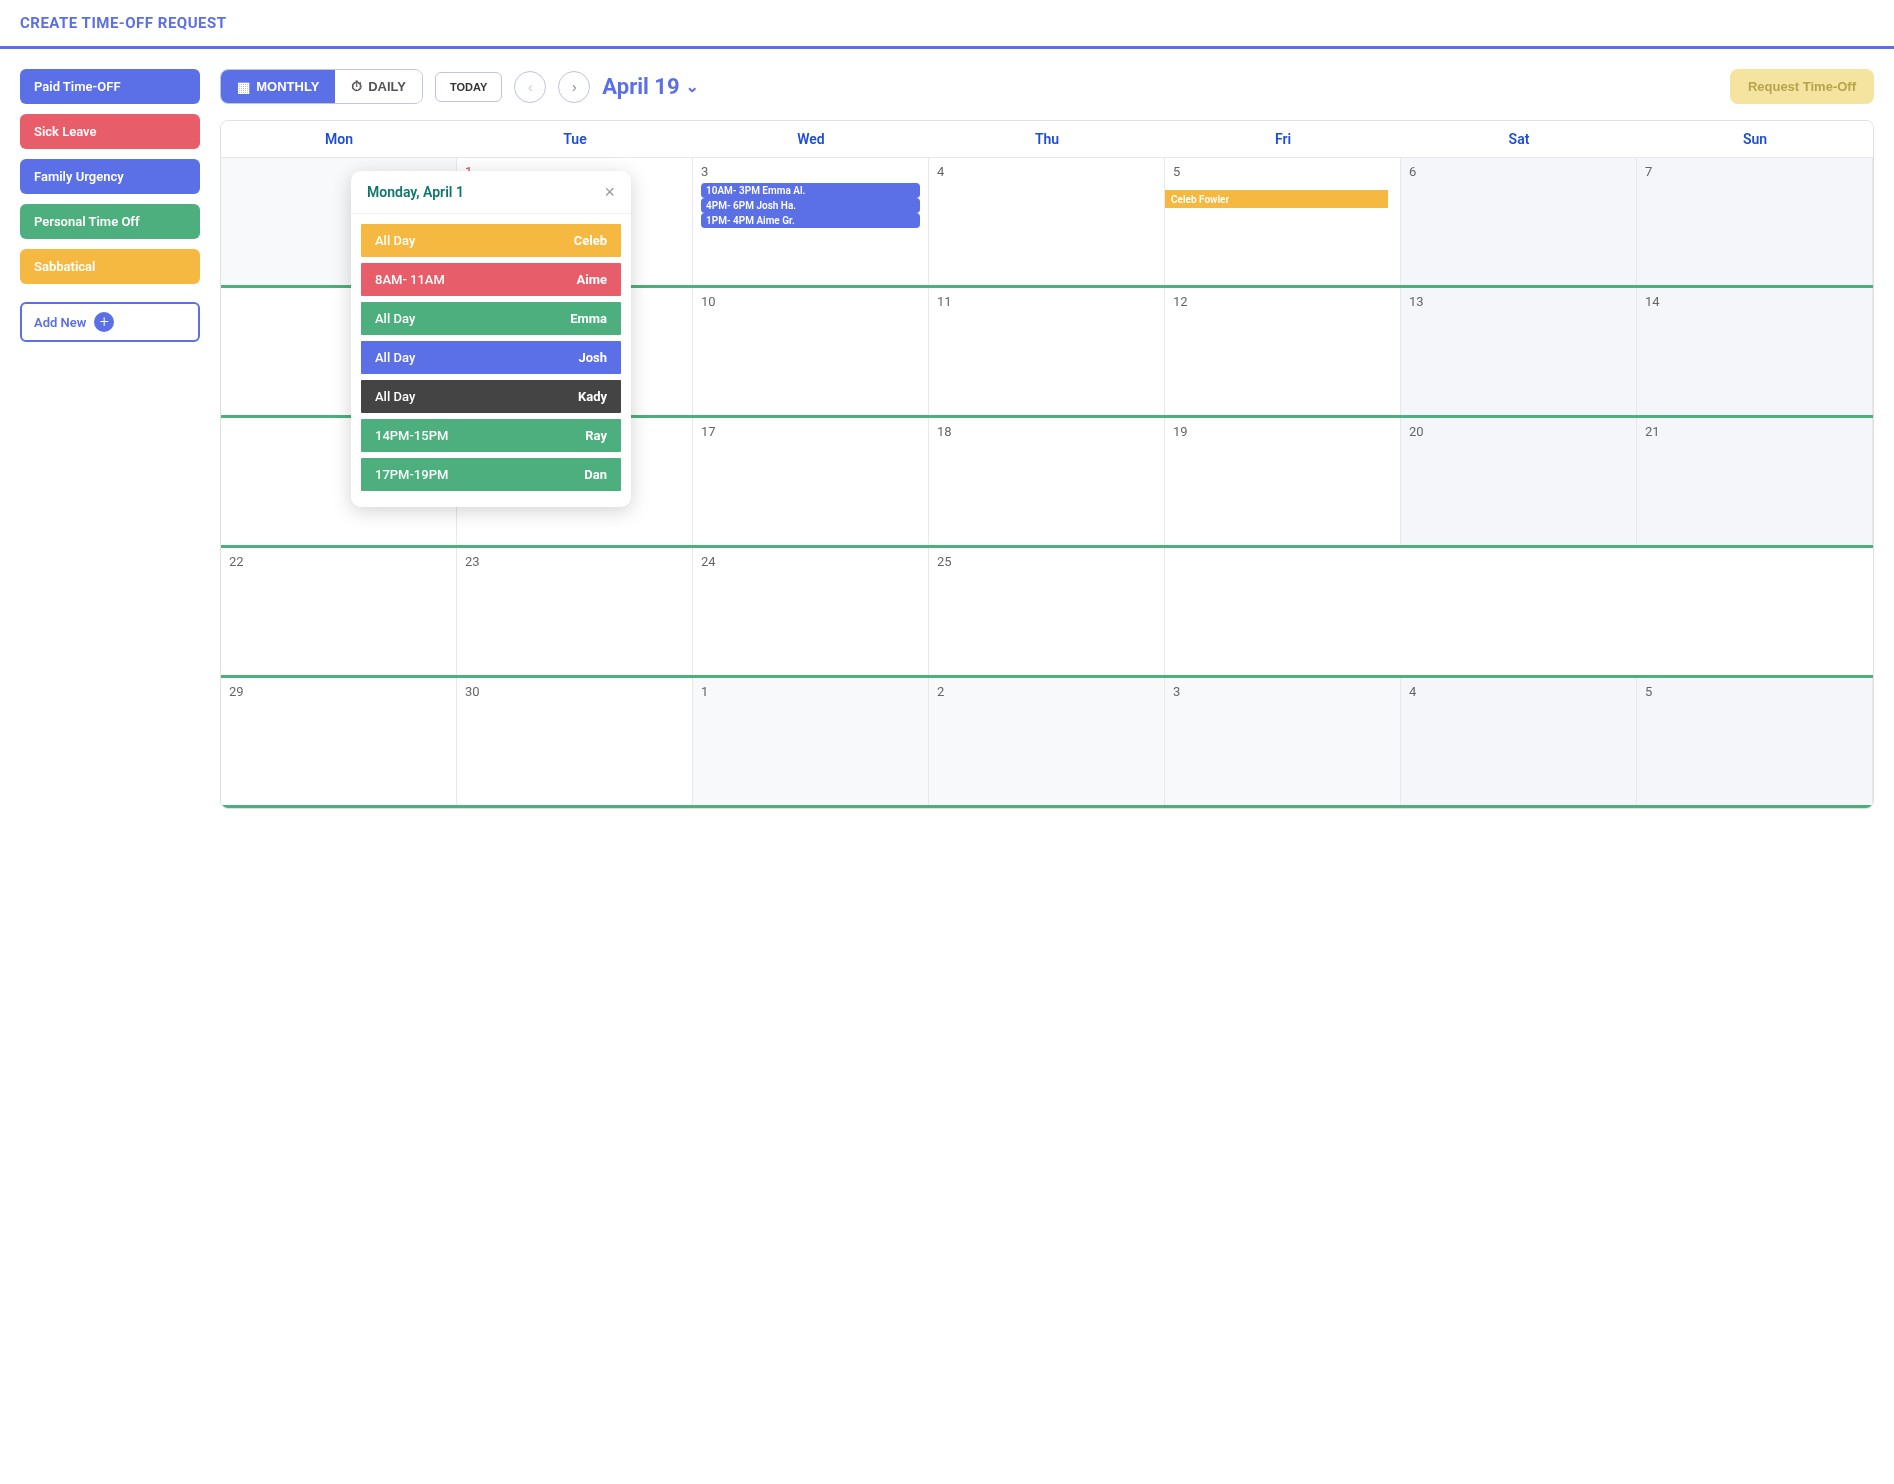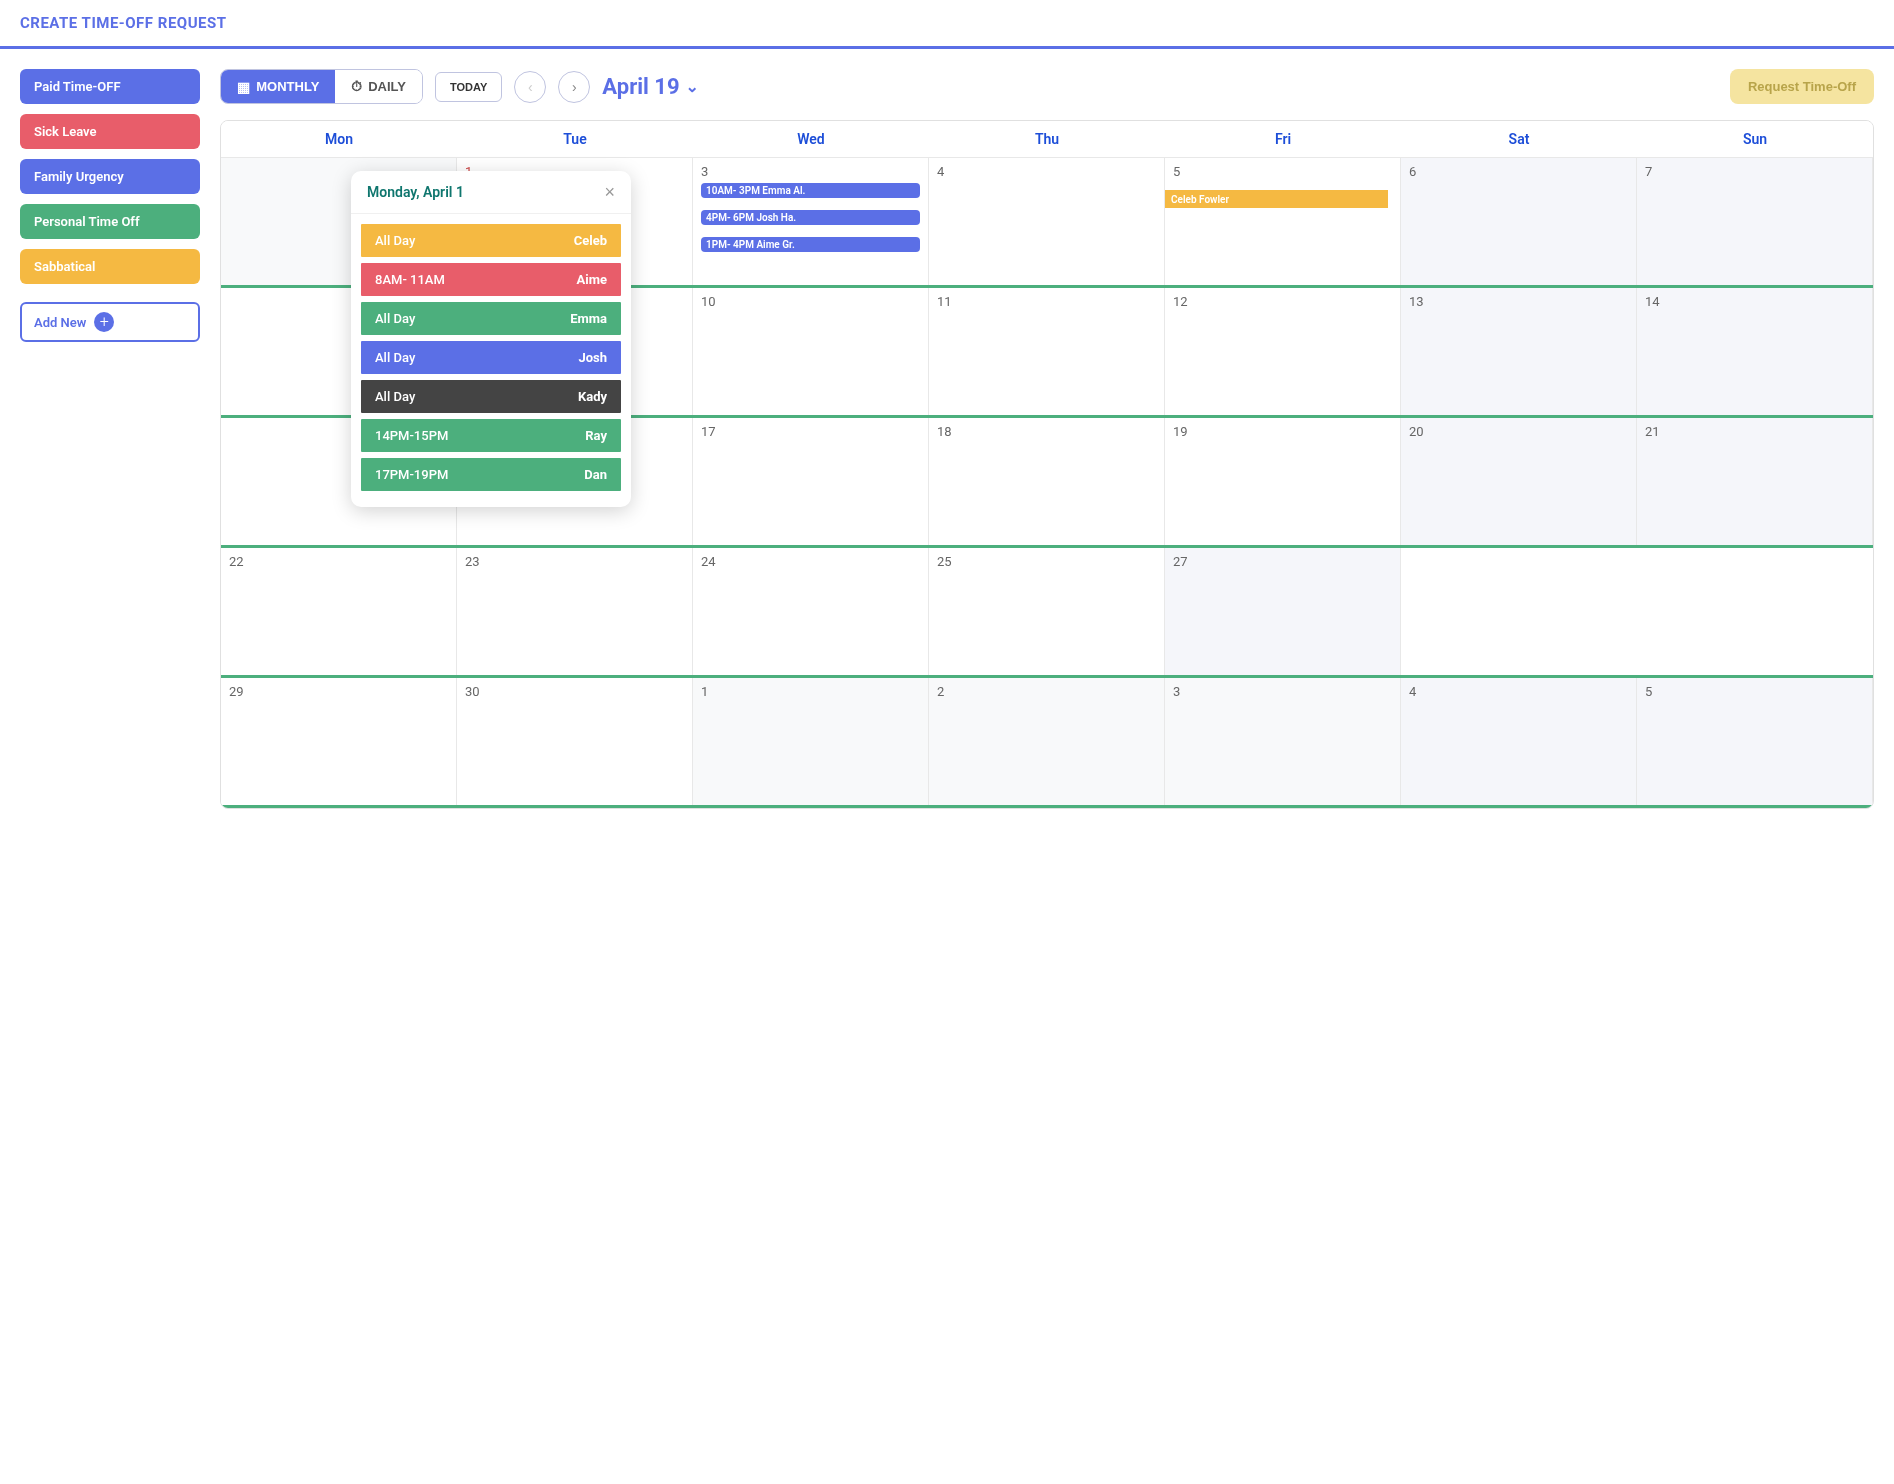--- a/index.html
+++ b/index.html
@@ -51,21 +51,21 @@
     .week-row::after { content: ''; position: absolute; bottom: 0; left: 0; right: 0; height: 3px; background: #4caf7d; }
     .week-row:last-child::after { background: transparent; }
     .day-cell { min-height: 130px; border-right: 1px solid #e8e8e8; border-bottom: 1px solid #e8e8e8; padding: 6px 8px; background: white; position: relative; }
     .day-cell.other-month { background: #f8f9fa; }
     .day-cell.sat, .day-cell.sun { background: #f5f6fa; }
     .day-number { font-size: 13px; color: #666; margin-bottom: 4px; }
     .week-row:first-child .day-cell:nth-child(1) .day-number,
     .week-row:first-child .day-cell:nth-child(2) .day-number { color: #c44; }
 
     
-    .cal-event { border-radius: 4px; padding: 2px 5px; font-size: 10px; font-weight: 600; color: white; margin-bottom: 12px; white-space: nowrap; overflow: hidden; text-overflow: ellipsis; }
+    .cal-event { border-radius: 4px; padding: 2px 5px; font-size: 10px; font-weight: 600; color: white; margin-bottom: 0; white-space: nowrap; overflow: hidden; text-overflow: ellipsis; }
     .cal-event.blue { background: #5b6fe6; }
     .event-bar { position: absolute; top: 32px; left: 0; right: 12px; height: 18px; display: flex; align-items: center; padding: 0 6px; font-size: 10px; font-weight: 600; color: white; }
     .event-bar.yellow { background: #f5b942; }
 
     
     .popup-overlay { position: absolute; top: 0; left: 0; width: 100%; height: 100%; pointer-events: none; }
     .popup { position: absolute; top: 50px; left: 130px; width: 280px; background: white; border-radius: 10px; box-shadow: 0 4px 20px rgba(0,0,0,0.18); z-index: 100; pointer-events: all; overflow: hidden; }
     .popup-header { display: flex; justify-content: space-between; align-items: center; padding: 12px 16px; border-bottom: 1px solid #f0f0f0; }
     .popup-title { font-size: 14px; font-weight: 600; color: #0f766e; }
     .popup-close { background: none; border: none; font-size: 18px; color: #999; cursor: pointer; line-height: 1; }
@@ -222,23 +222,20 @@
               </div>
               <div class="day-cell">
                 <div class="day-number">23</div>
               </div>
               <div class="day-cell">
                 <div class="day-number">24</div>
               </div>
               <div class="day-cell">
                 <div class="day-number">25</div>
               </div>
-              <div class="day-cell sat">
-                <div class="day-number">27</div>
-              </div>
             </div>
             <div class="week-row">
               <div class="day-cell">
                 <div class="day-number">29</div>
               </div>
               <div class="day-cell">
                 <div class="day-number">30</div>
               </div>
               <div class="day-cell other-month">
                 <div class="day-number">1</div>

